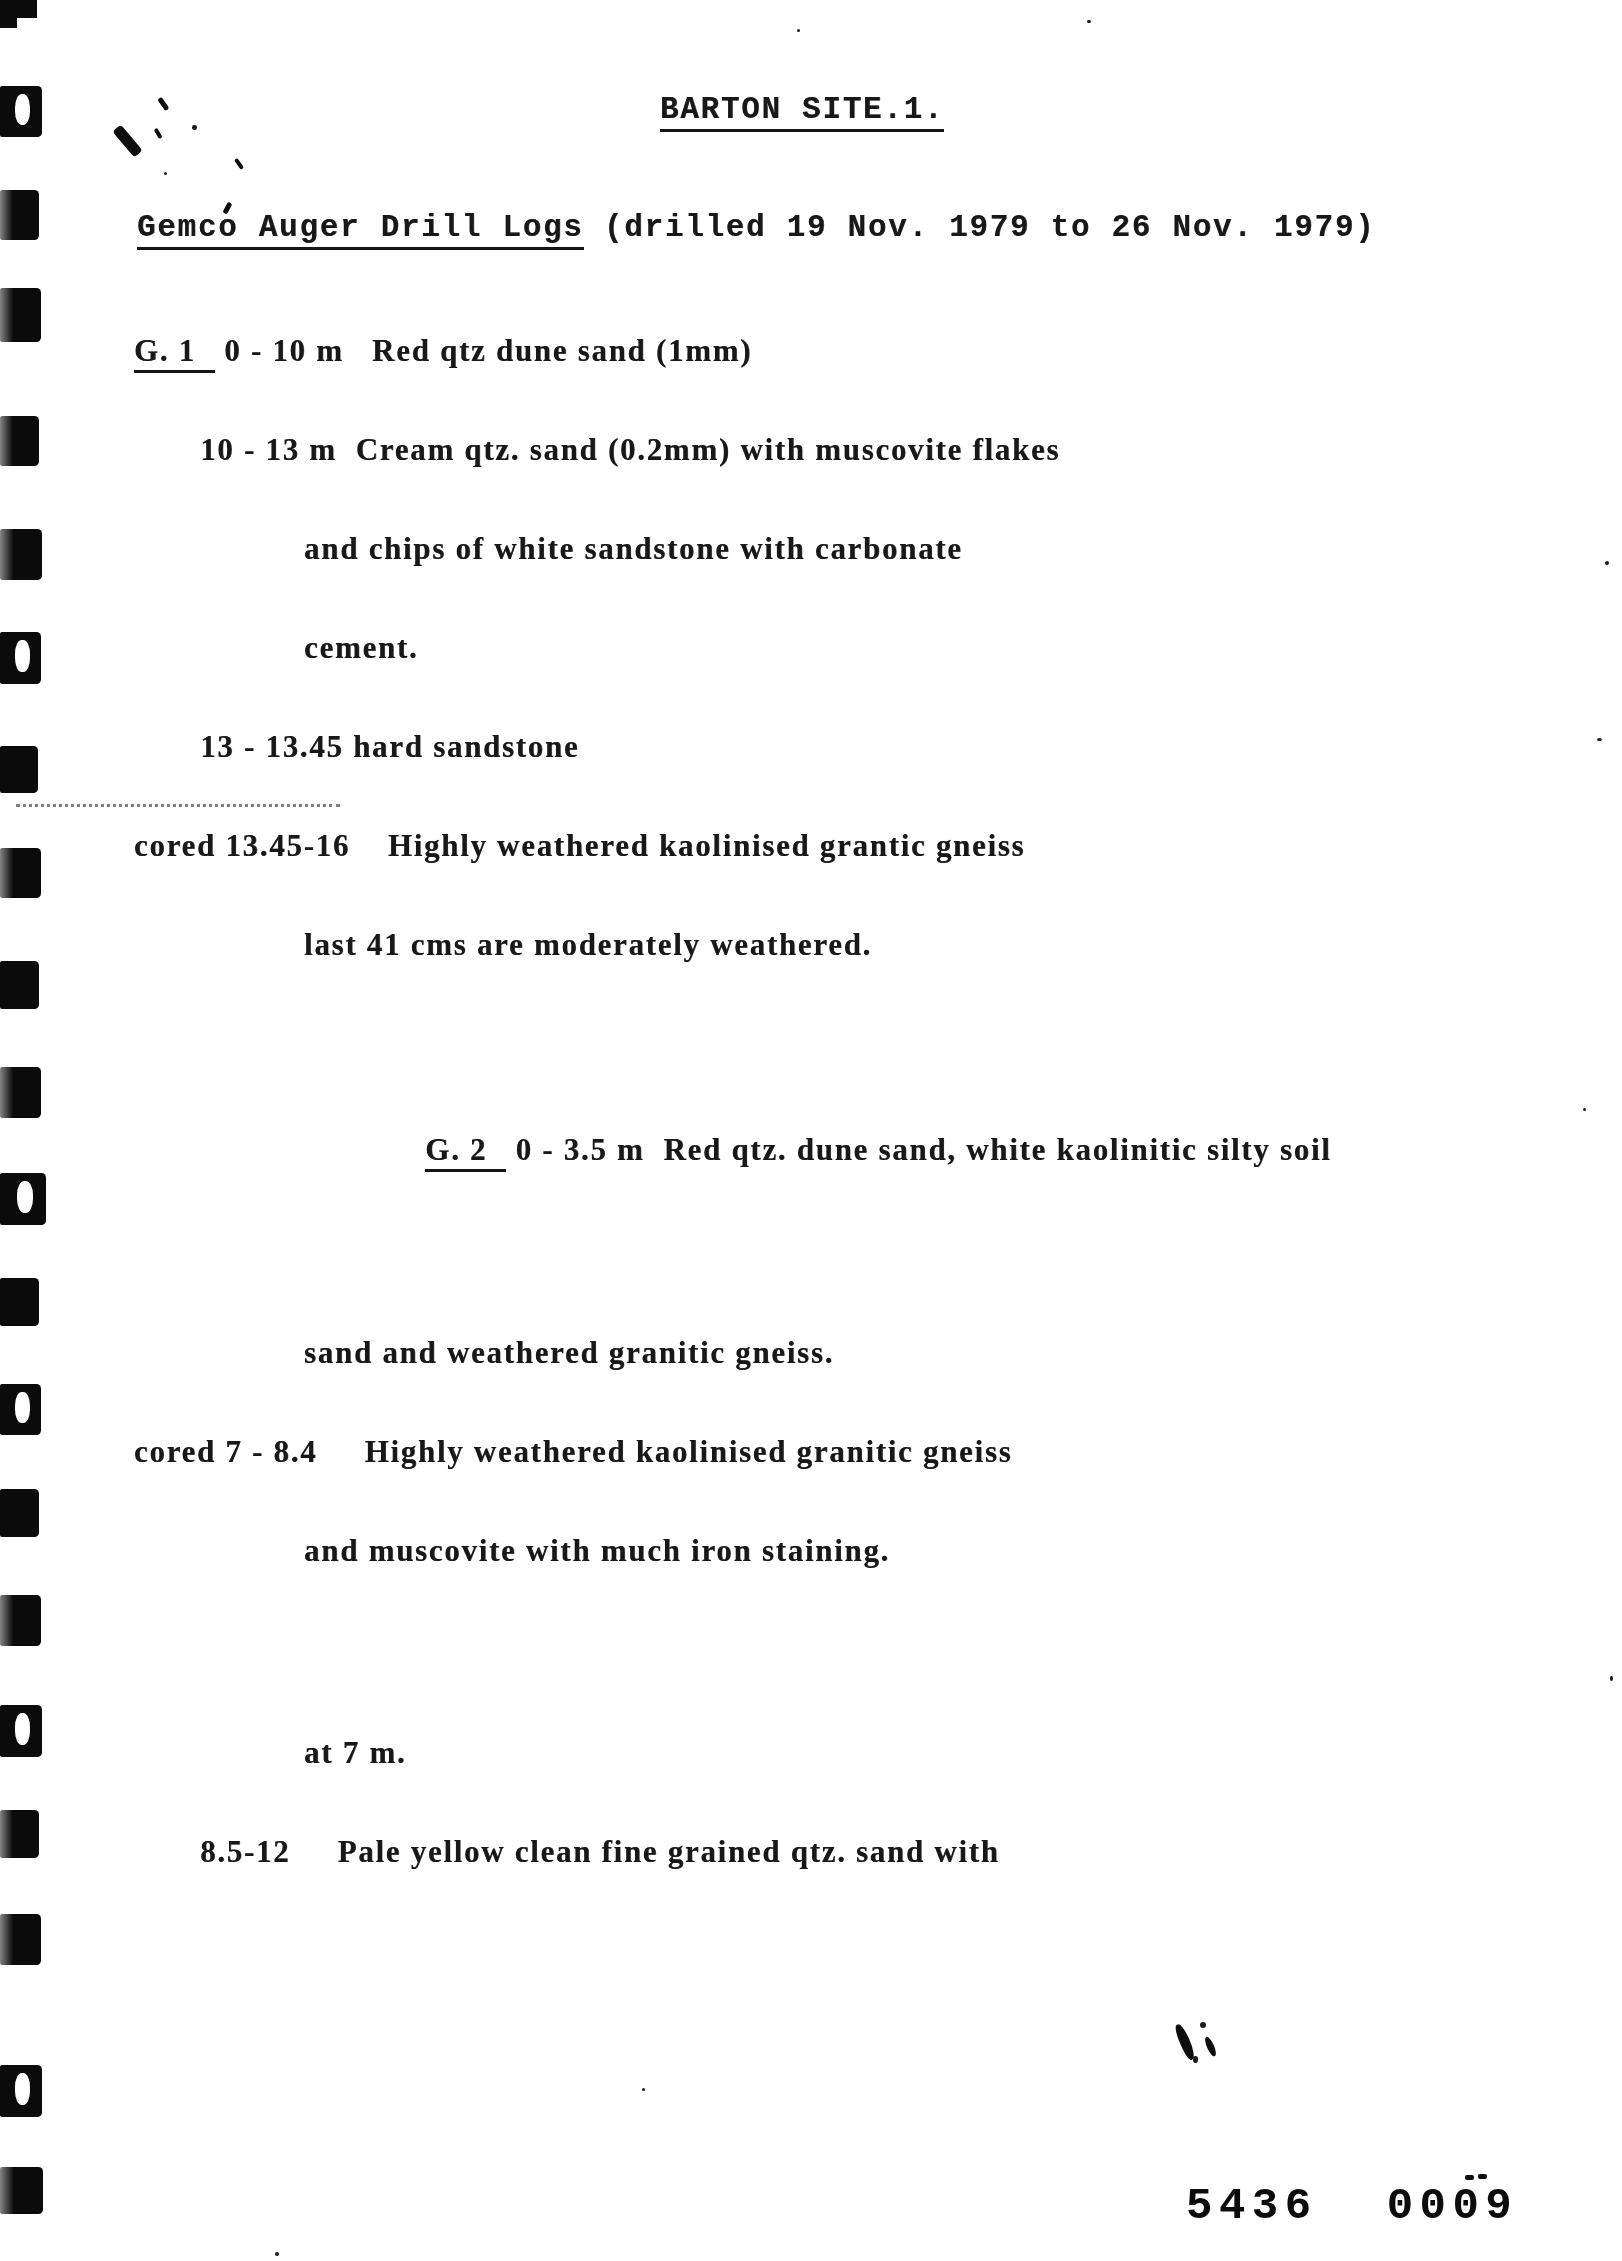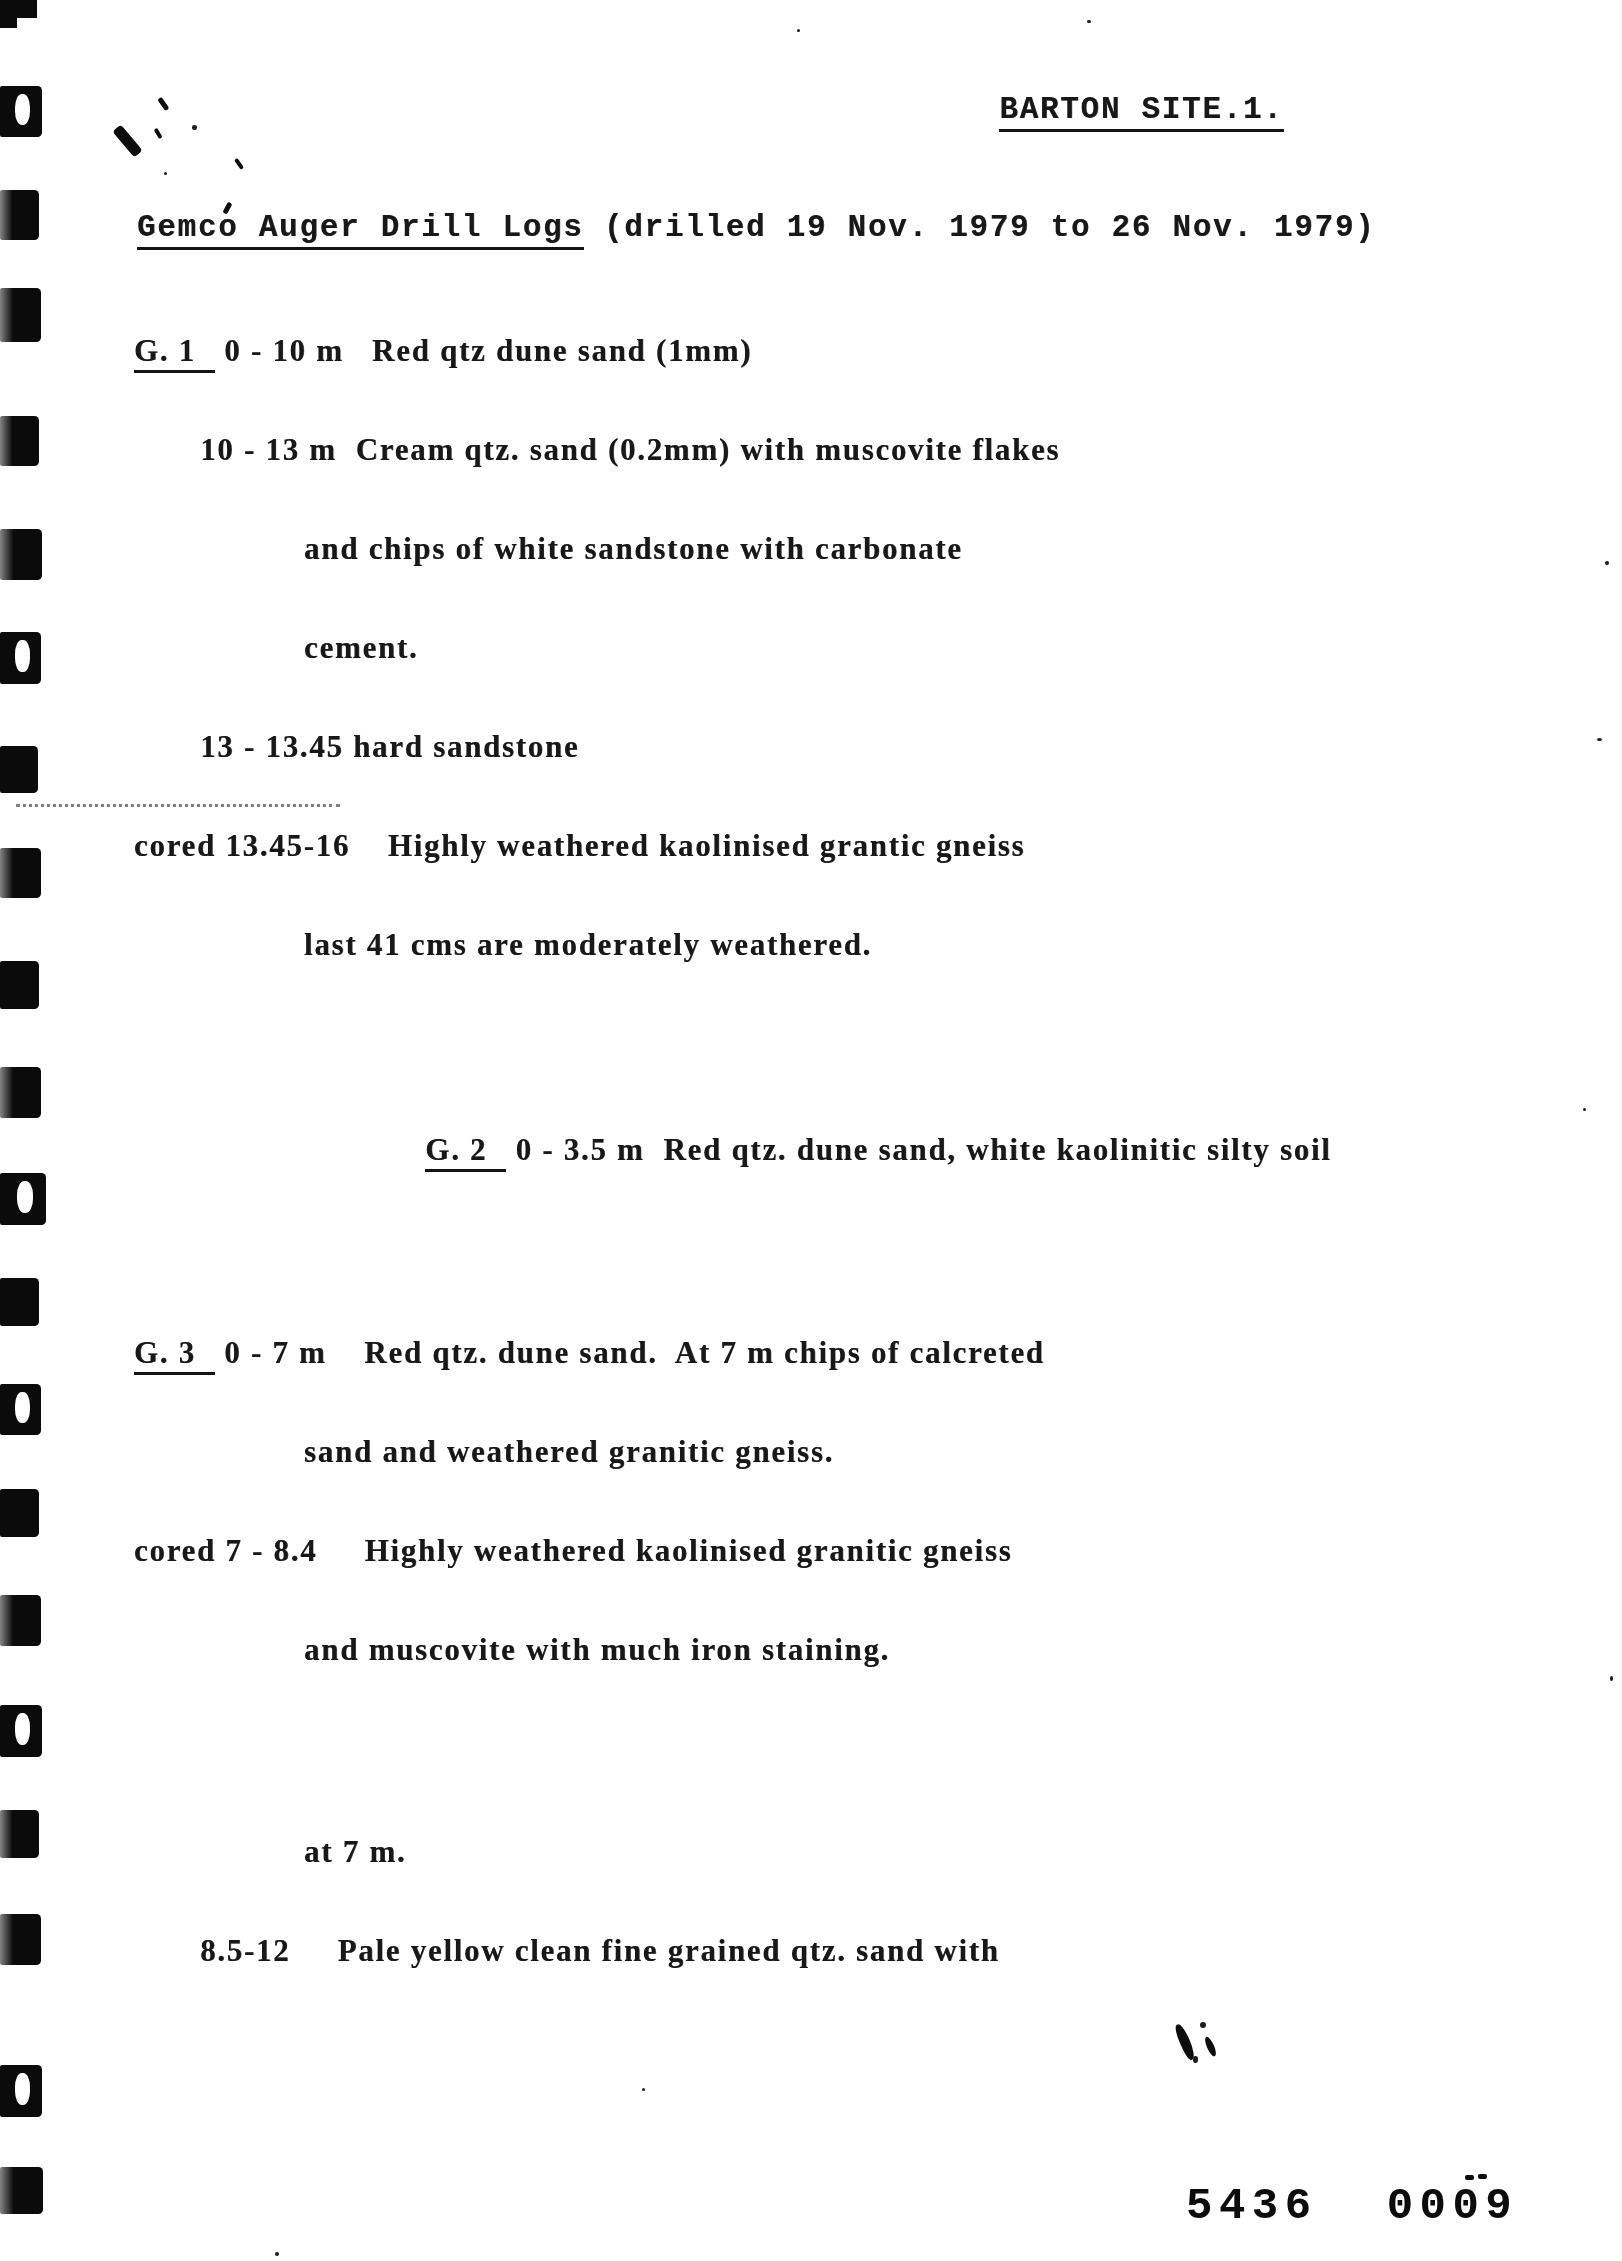--- a/index.html
+++ b/index.html
@@ -5,21 +5,21 @@
   html,body{margin:0;padding:0;}
   body{
     width:1623px;height:2261px;position:relative;overflow:hidden;
     background:#ffffff;
     font-family:"Liberation Mono","DejaVu Sans Mono",monospace;
     font-weight:700;color:#181818;
   }
   .content{position:relative;padding-top:93px;
     text-shadow:0.4px 0.3px 0 rgba(15,15,15,.55);}
   .mono{font-size:31px;line-height:33px;letter-spacing:1.7px;white-space:pre;}
-  .doc-title{margin-left:660px;text-align:center;}
+  .doc-title{margin-left:660px;}
   .header-line{margin-left:137px;margin-top:85px;margin-bottom:24px;}
   .u{border-bottom:3.9px solid #141414;padding-bottom:2px;}
   .entry{margin-left:134px;transform-origin:left top;}
   .line{white-space:pre;height:33px;font-family:Liberation Serif, serif;}
   
   .blob{position:absolute;left:0;background:#0b0b0b;border-radius:2px 4.6px 4.6px 2px;}
   .blob.sp{background:linear-gradient(90deg,rgba(11,11,11,.5) 0%,#0b0b0b 32%);}
   .blob.hole::after{content:"";position:absolute;left:36%;top:16%;width:36%;height:60%;
     background:#fff;border-radius:45%;}
   .corner{position:absolute;background:#0b0b0b;}
@@ -50,21 +50,20 @@
     <div class="line">       13 - 13.45 hard sandstone</div>
     <div class="line">cored 13.45-16    Highly weathered kaolinised grantic gneiss</div>
     <div class="line">                  last 41 cms are moderately weathered.</div>
   </div>
 
   <div class="entry mono" style="margin-bottom:38px;text-align:center;">
     <div class="line"><span class="u">G. 2  </span><span> 0 - 3.5 m  Red qtz. dune sand, white kaolinitic silty soil</span></div>
   </div>
 
   <div class="entry mono" style="margin-bottom:37px;">
-    <div class="line"><span class="u">G. 3  </span><span> 0 - 7 m    Red qtz. dune sand.  At 7 m chips of calcreted</span></div>
     <div class="line">                  sand and weathered granitic gneiss.</div>
     <div class="line">cored 7 - 8.4     Highly weathered kaolinised granitic gneiss</div>
     <div class="line">                  and muscovite with much iron staining.</div>
   </div>
 
   <div class="entry mono" style="margin-bottom:37px;">
     <div class="line">                  at 7 m.</div>
     <div class="line">       8.5-12     Pale yellow clean fine grained qtz. sand with</div>
     
     

